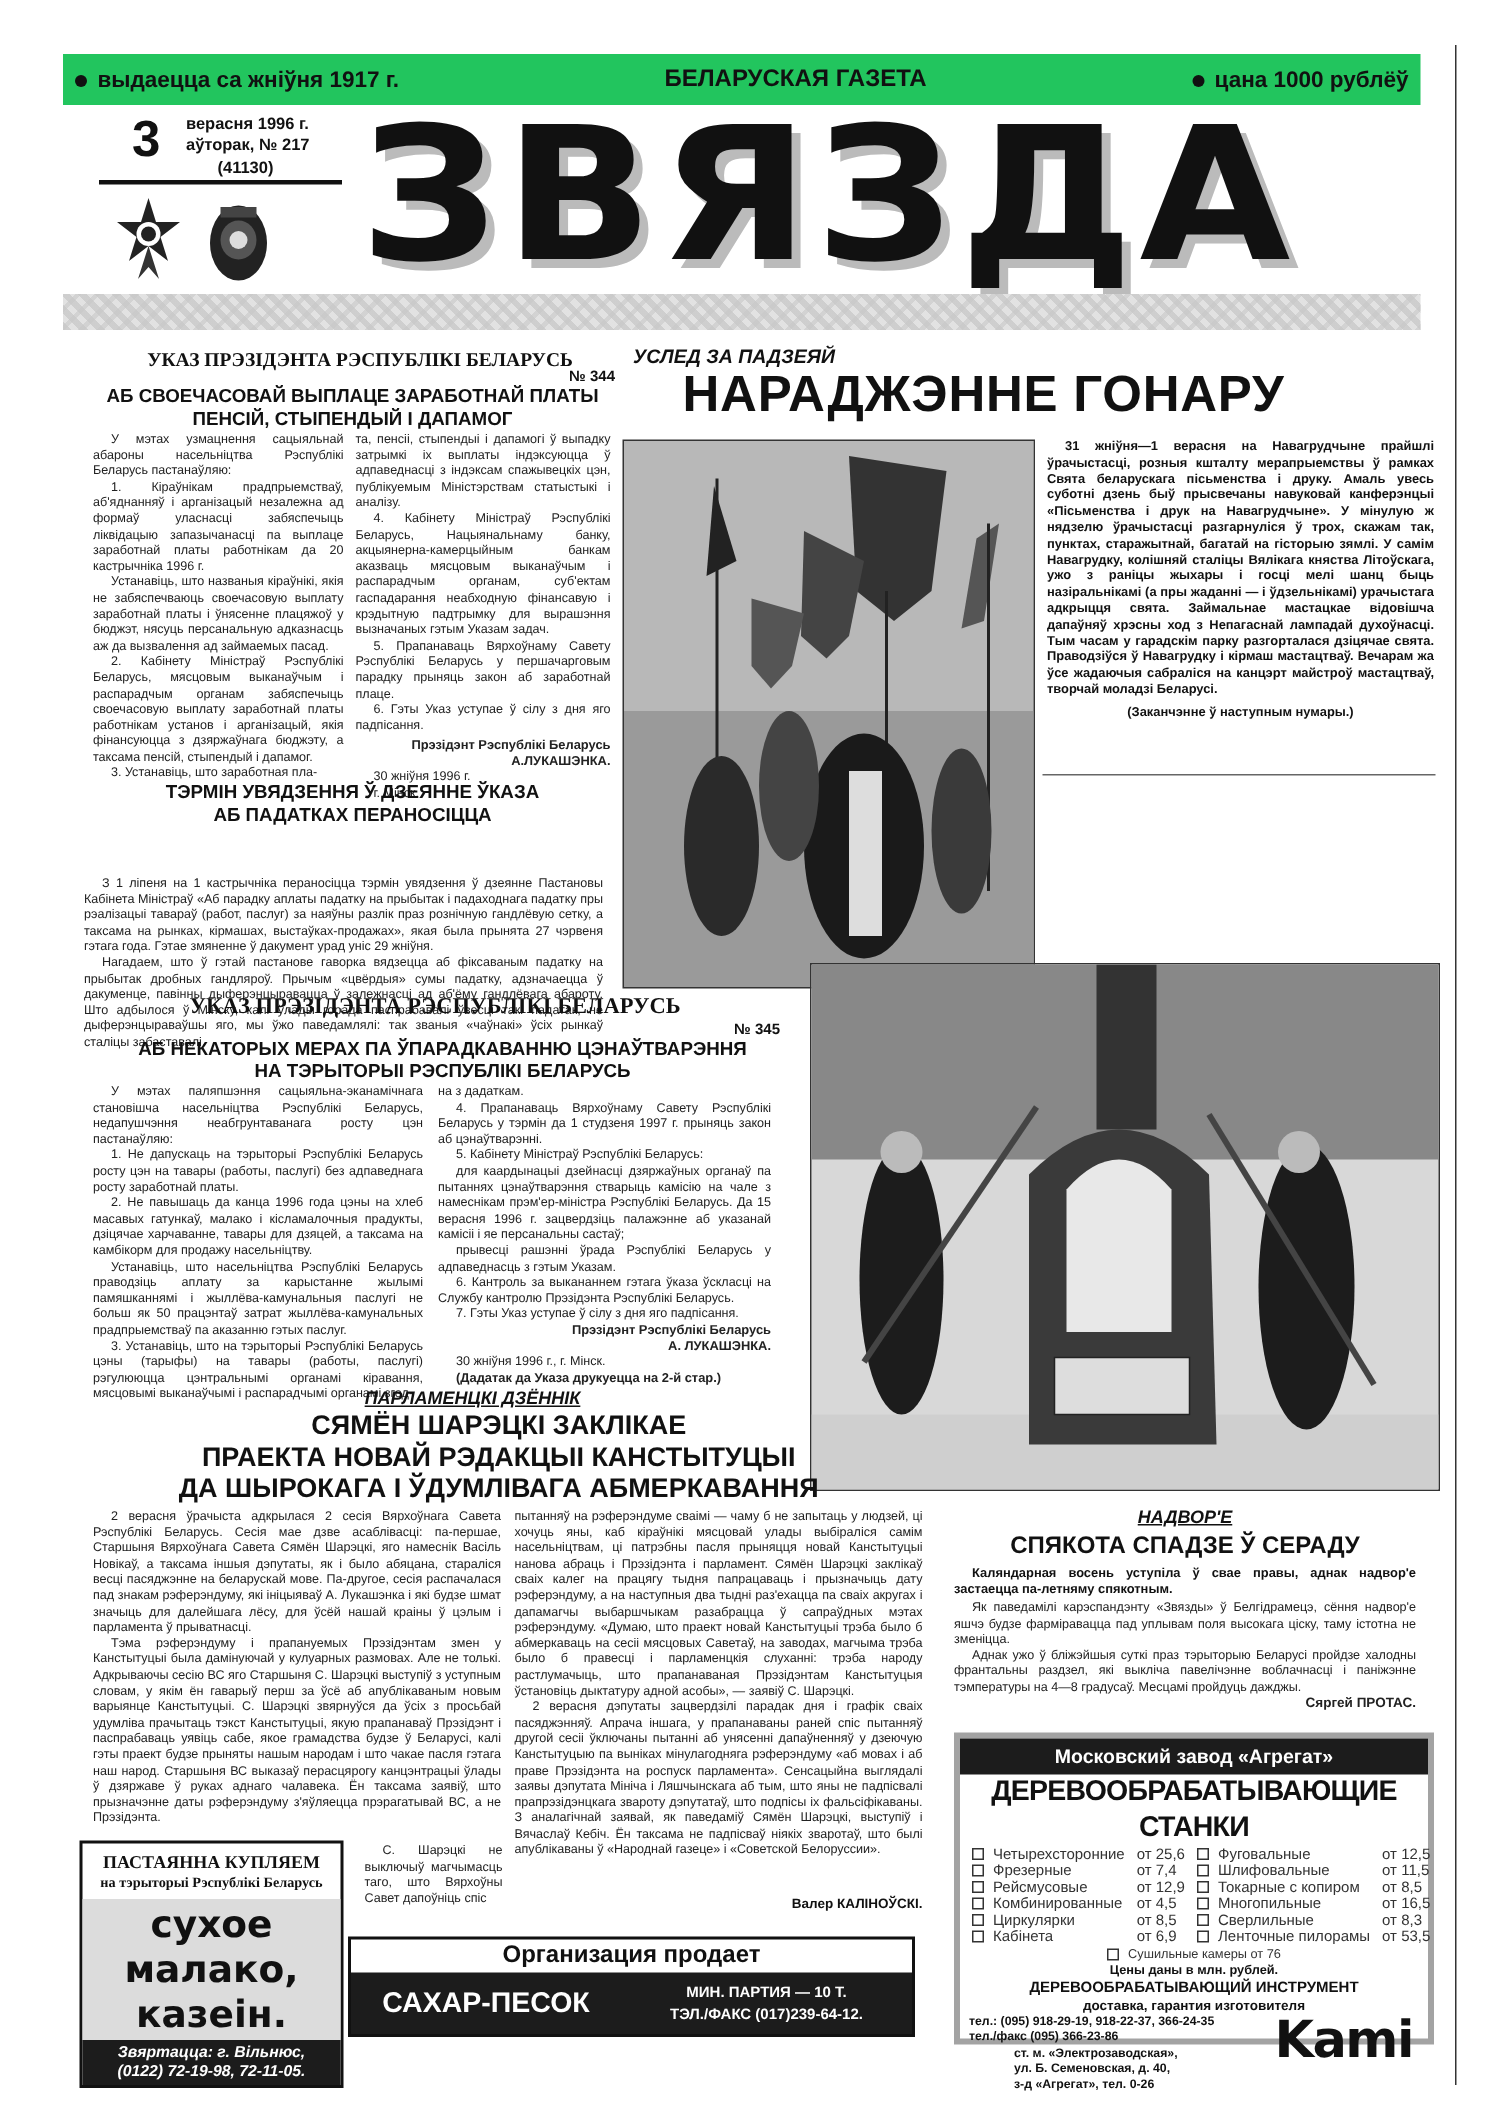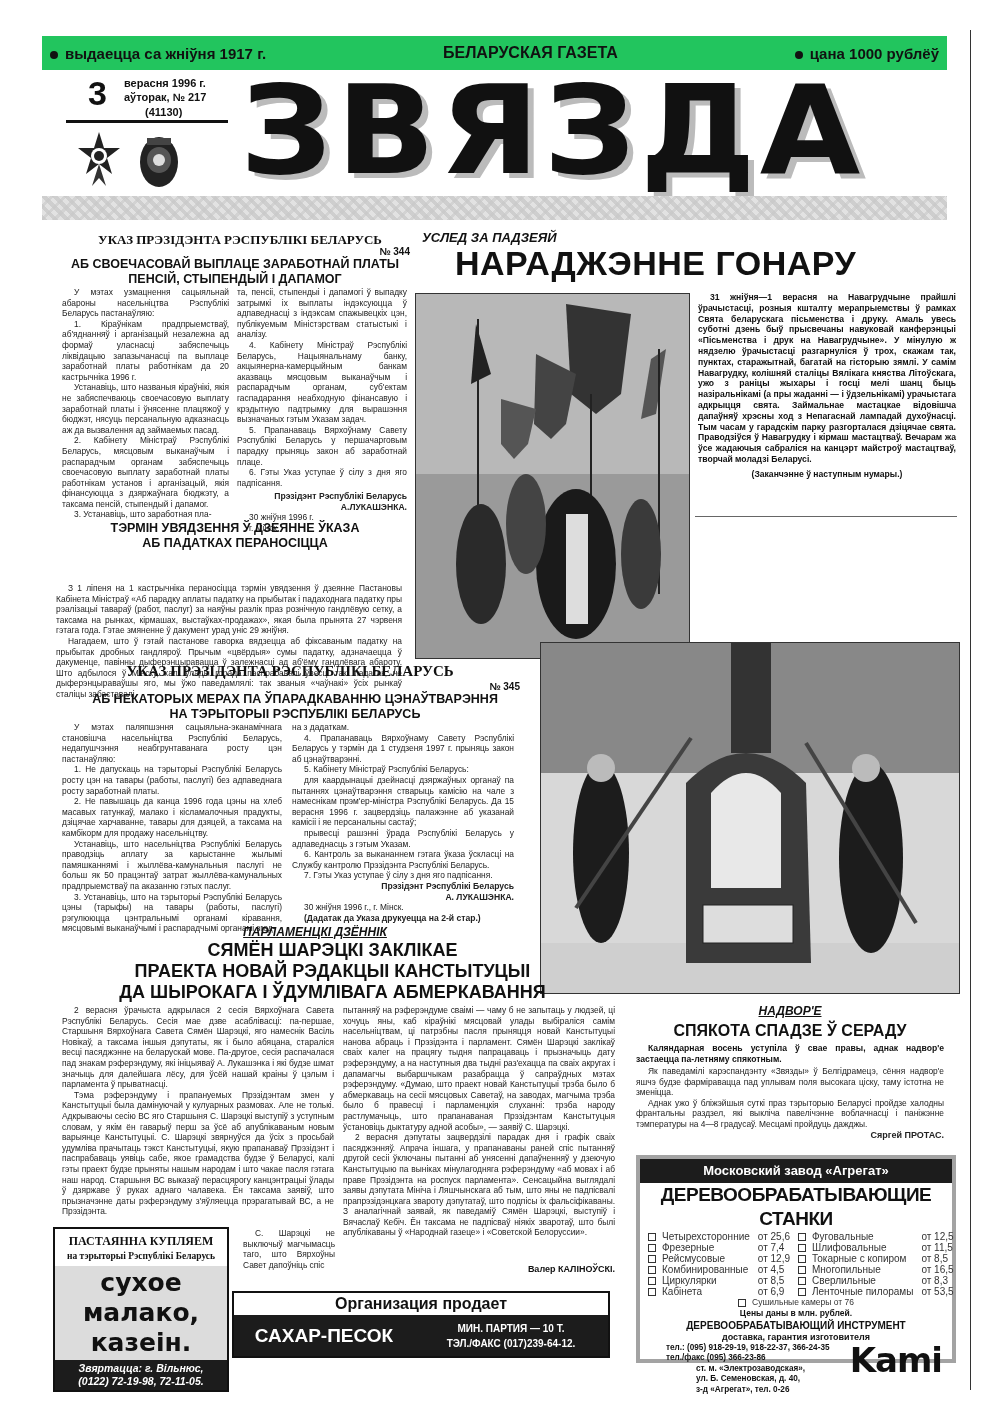--- a/index.html
+++ b/index.html
@@ -288,21 +288,21 @@
             <td><span class="cb"></span><span>Ленточные пилорамы</span></td>
             <td>от 53,5</td>
           </tr>
     </tbody>
       </table>
   </div>
   <div style="text-align:center;font-size:8.5px;color:#333;line-height:11px;"><span class="cb"></span><span>Сушильные камеры от 76</span></div>
   <div class="hb" style="text-align:center;font-size:8.5px;line-height:11px;">Цены даны в млн. рублей.</div>
   <div class="hb" style="text-align:center;font-size:10px;line-height:13px;">ДЕРЕВООБРАБАТЫВАЮЩИЙ ИНСТРУМЕНТ</div>
   <div class="hb" style="text-align:center;font-size:9px;line-height:11px;">доставка, гарантия изготовителя</div>
-  <div style="position:relative;font-weight:bold;font-size:8.2px;line-height:10.4px;padding-left:6px;margin-left:20px;">
+  <div style="position:relative;font-weight:bold;font-size:8.2px;line-height:10.4px;padding-left:6px;">
     <div>тел.: (095) 918-29-19, 918-22-37, 366-24-35</div>
     <div>тел./факс (095) 366-23-86</div>
     <div style="padding-left:30px;">ст. м. «Электрозаводская»,</div>
     <div style="padding-left:30px;">ул. Б. Семеновская, д. 40,</div>
     <div style="padding-left:30px;">з-д «Агрегат», тел. 0-26</div>
     <div style="position:absolute;right:10px;top:12px;font-size:34px;font-weight:bold;font-family:'DejaVu Sans',sans-serif;letter-spacing:-1px;">Kami</div>
   </div>
 </div>
 
 </body></html>

